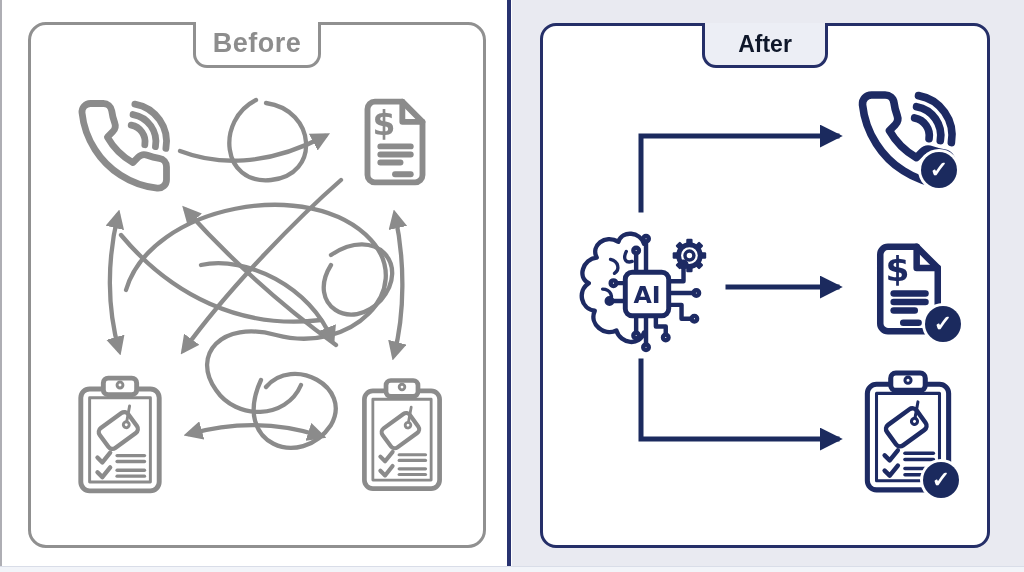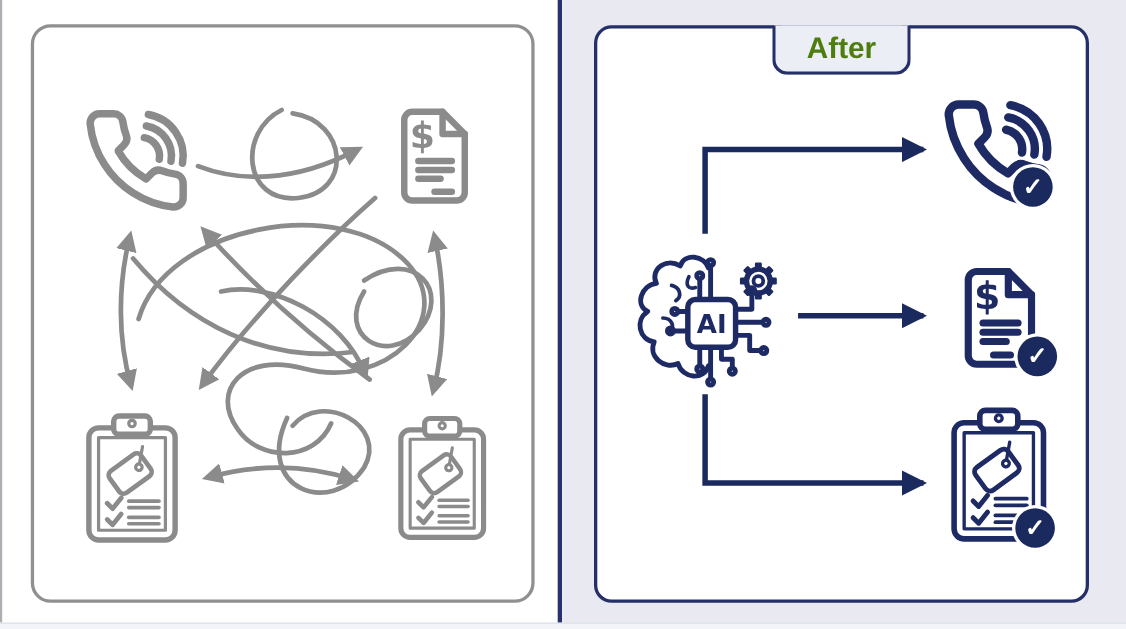--- a/index.html
+++ b/index.html
@@ -19,40 +19,43 @@
 
   
   .right-bg { position:absolute; left:512px; top:0; width:512px; height:572px; background:#e9eaf1; }
   .divider  { position:absolute; left:507px; top:0; width:4px; height:572px; background:#283270; }
   .panel-after { position:absolute; left:540px; top:23px; width:450px; height:525px;
                  background:#ffffff; border:3px solid #252f68; border-radius:16px; }
   .tab-after { position:absolute; top:-3px; left:50%; transform:translateX(-50%);
                width:126px; height:45px; background:#eceef5;
                border:3px solid #252f68; border-top:none;
                border-radius:0 0 14px 14px; display:flex; align-items:center; justify-content:center; }
-  .tab-after span { font-size:27px; font-weight:700; color:#4d7c0f; }
+  .tab-after span { font-size:23px; font-weight:700; color:#0f172a; }
 
   .bottom-strip { position:absolute; left:0; bottom:0; width:1024px; height:6px;
                   background:#f2f4f9; border-top:1px solid #d9dde8; }
 
   .abs { position:absolute; }
   svg { display:block; overflow:visible; }
 
   .badge { position:absolute; width:36px; height:36px; border-radius:50%;
            background:#1b2a5e; box-shadow:0 0 0 3px #ffffff;
            display:flex; align-items:center; justify-content:center;
            color:#ffffff; font-size:22px; font-weight:700; line-height:1; }
 </style>
 </head>
 <body>
 
 <div class="stage">
   <div class="left-edge"></div>
 
   <div class="panel-before">
+    <div class="tab-before">
+      <span>Before</span>
+    </div>
 
     <svg class="abs" style="left:0;top:0;" width="452" height="520" viewBox="0 0 452 520" fill="none" stroke="#8b8b8b" stroke-width="4.3" stroke-linecap="round" stroke-linejoin="round">
       <defs>
         <marker id="gh" viewBox="0 0 10 10" refX="7" refY="5" markerWidth="4.4" markerHeight="4.4" orient="auto-start-reverse" markerUnits="strokeWidth">
           <path d="M0,0 L10,5 L0,10 Z" fill="#8b8b8b" stroke="none"></path>
         </marker>
       </defs>
 
       <path d="M 225 75 C 185 95, 190 160, 240 155 C 290 150, 285 85, 235 78"></path>
       <path d="M 95 265 C 120 180, 280 150, 340 215 C 385 265, 320 330, 245 310 C 190 295, 160 330, 185 365 C 205 395, 255 395, 270 360"></path>

